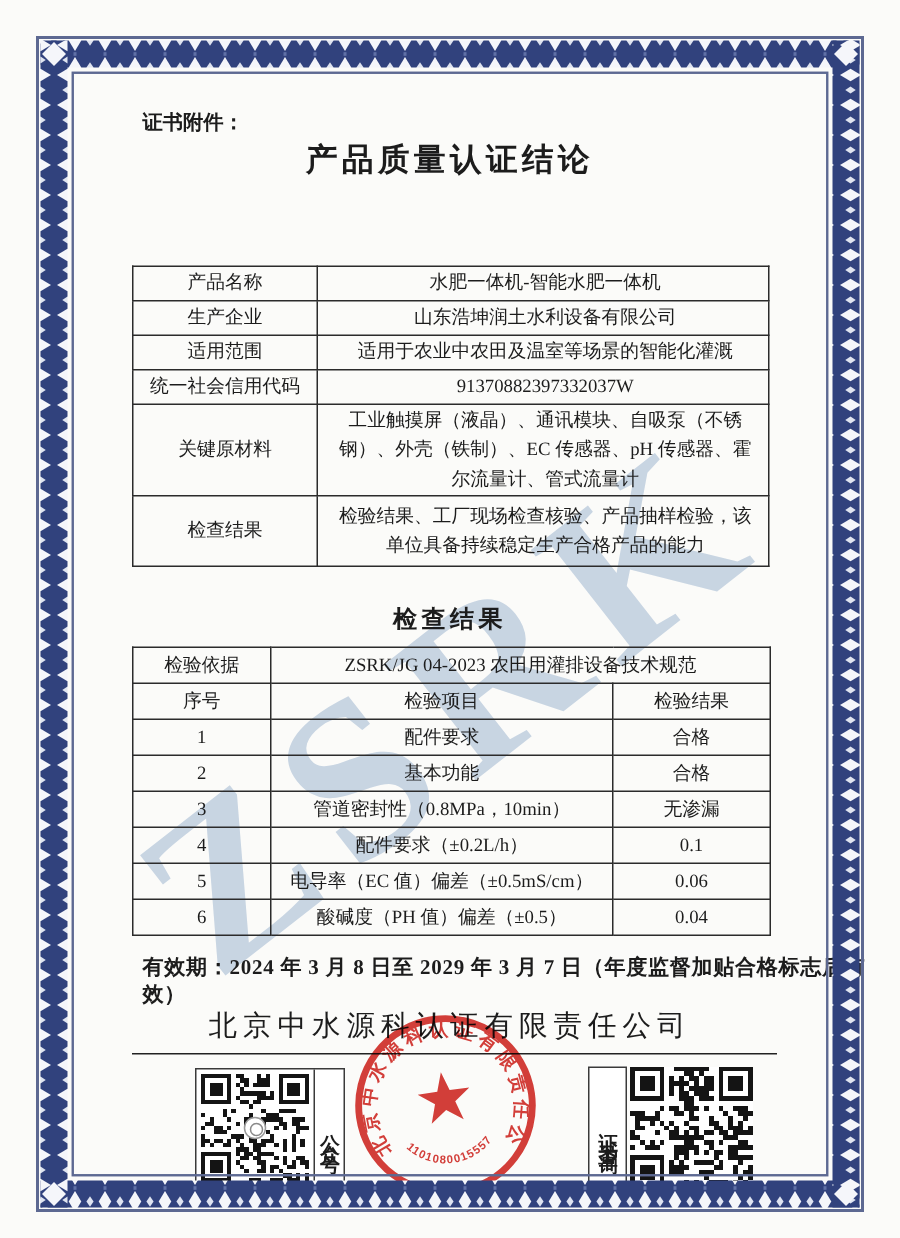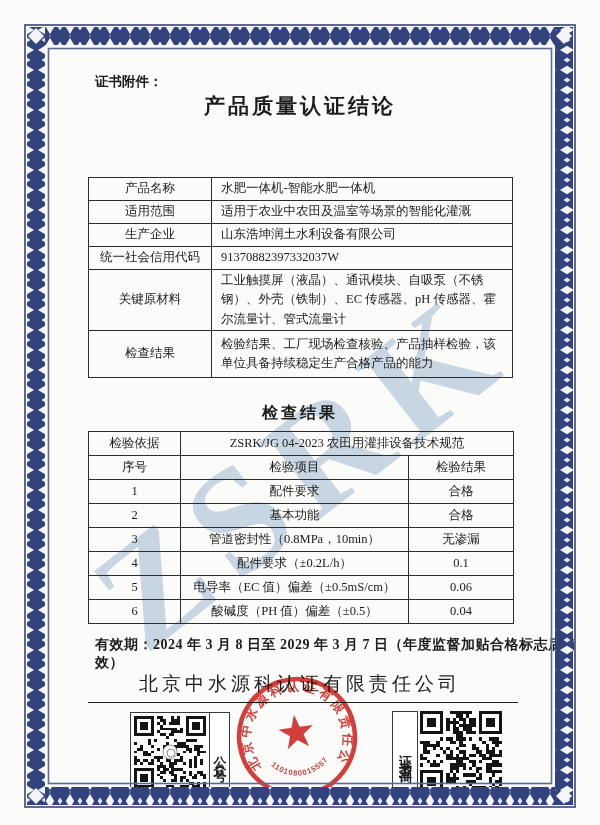--- a/index.html
+++ b/index.html
@@ -23,21 +23,21 @@
   .sec{position:absolute;left:0;width:100%;text-align:center;
     font-size:16px;font-weight:bold;letter-spacing:3px;}
   .sec1{top:150px;} .sec2{top:403px;}
   table{border-collapse:collapse;position:absolute;left:88px;table-layout:fixed;}
   td,th{border:1px solid #2b2b2b;font-size:12.5px;font-weight:normal;
     padding:1px 6px;vertical-align:middle;line-height:1.55;}
   .t1{top:177px;width:425px;}
   .t1 td.lbl{width:110px;text-align:center;}
   .t1 tr{height:23px;}
   .t1 tr.tall{height:47px;}
-  .t1 td.val{text-align:left;padding-left:9px;}
+  .t1 td.val{text-align:center;padding-left:9px;}
   .t2{top:431px;width:425px;}
   .t2 tr{height:24px;padding-left:24px;}
   .t2 td{text-align:center;}
   .validity{position:absolute;left:95px;top:636px;font-size:14px;font-weight:bold;letter-spacing:0.5px;}
   .company{position:absolute;left:0;width:100%;top:671px;text-align:center;
     font-size:19px;letter-spacing:4px;font-weight:500;}
   .rule{position:absolute;left:88px;top:702px;width:430px;height:0;border-top:1.6px solid #222;}
   .qrbox-left{position:absolute;left:130px;top:712px;width:98px;height:80px;
     border:1.3px solid #3a3a3a;display:flex;background:#fff;}
   .qrbox-left .qr{width:72px;height:72px;margin:3px;position:relative;}
@@ -101,26 +101,26 @@
   <div class="attach">证书附件：</div>
   <div class="title">产品质量认证结论</div>
 
   <table class="t1">
     <tbody>
         <tr>
       <td class="lbl">产品名称</td>
       <td class="val">水肥一体机-智能水肥一体机</td>
     </tr>
     <tr>
+      <td class="lbl">生产企业</td>
+      <td class="val">山东浩坤润土水利设备有限公司</td>
+    </tr>
+    <tr>
       <td class="lbl">适用范围</td>
       <td class="val">适用于农业中农田及温室等场景的智能化灌溉</td>
-    </tr>
-    <tr>
-      <td class="lbl">生产企业</td>
-      <td class="val">山东浩坤润土水利设备有限公司</td>
     </tr>
     <tr>
       <td class="lbl">统一社会信用代码</td>
       <td class="val">91370882397332037W</td>
     </tr>
     <tr class="tall">
       <td class="lbl">关键原材料</td>
       <td class="val">工业触摸屏（液晶）、通讯模块、自吸泵（不锈钢）、外壳（铁制）、EC 传感器、pH 传感器、霍尔流量计、管式流量计</td>
     </tr>
     <tr class="tall">

